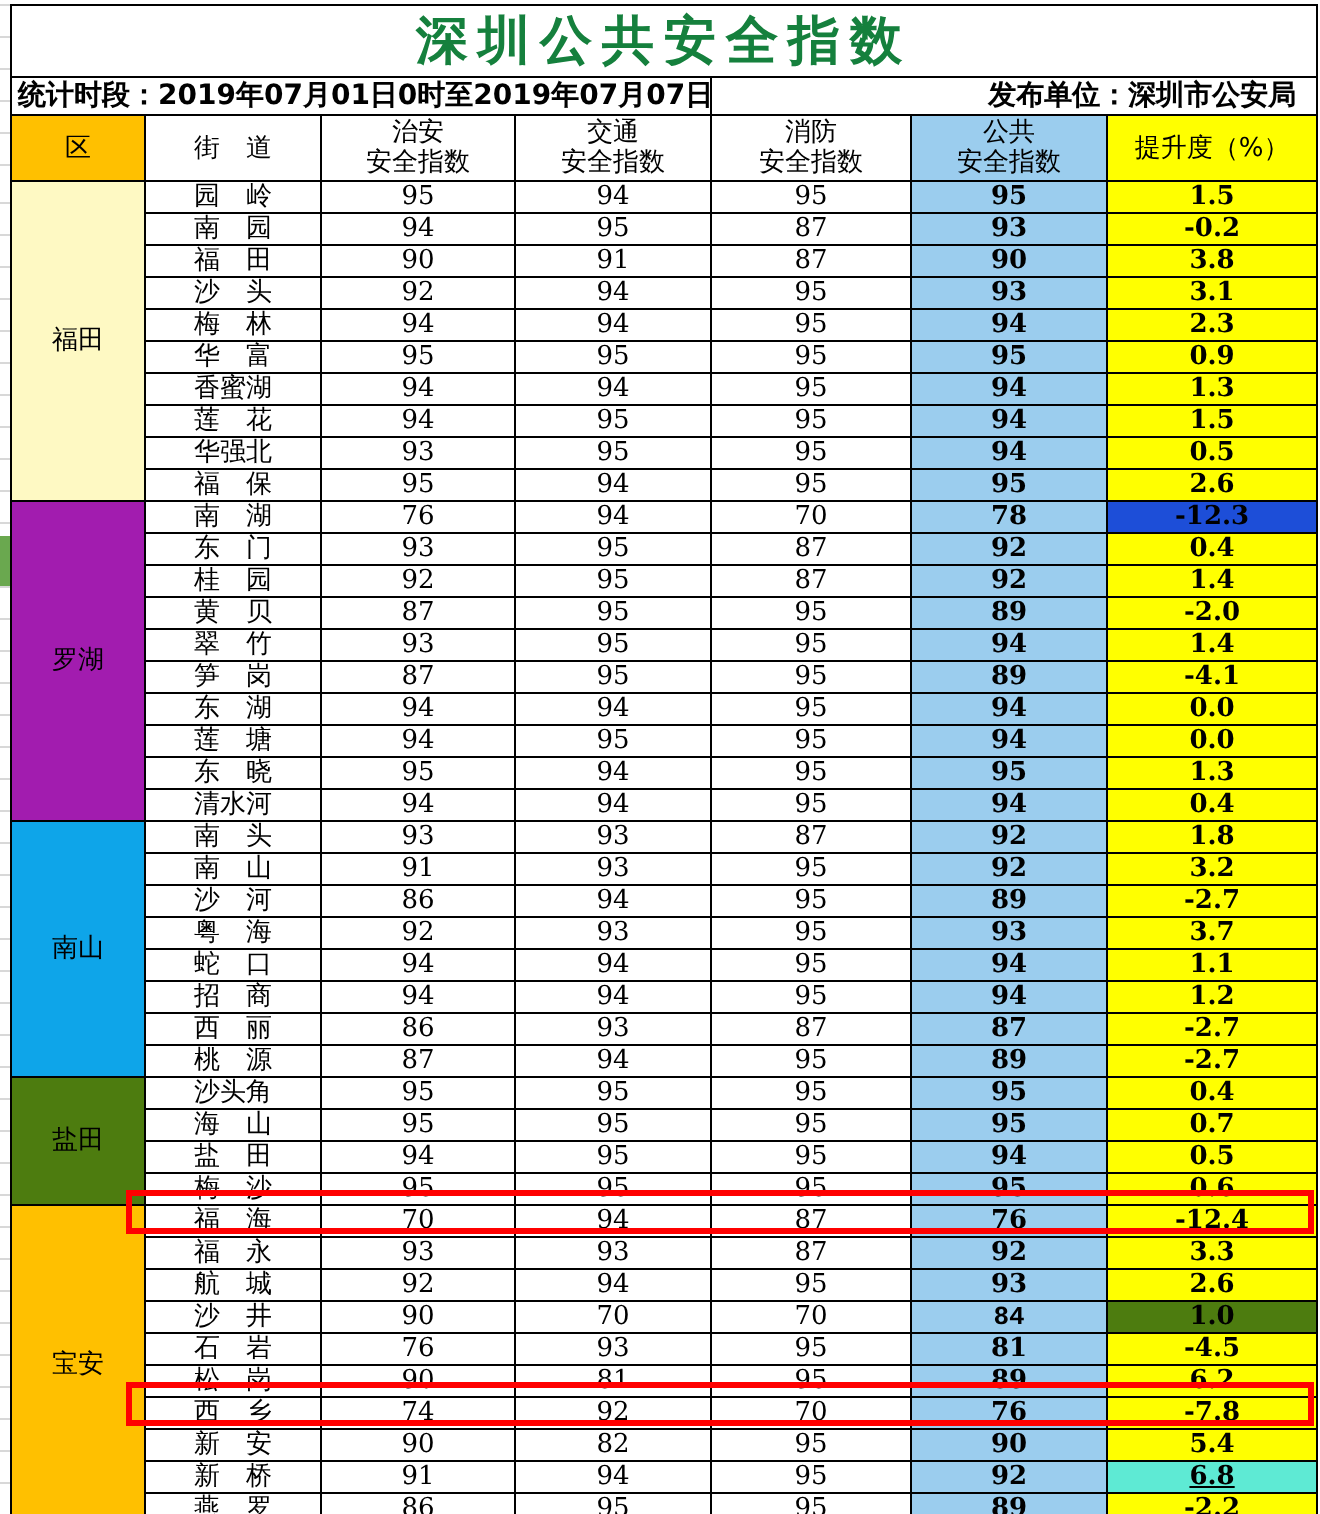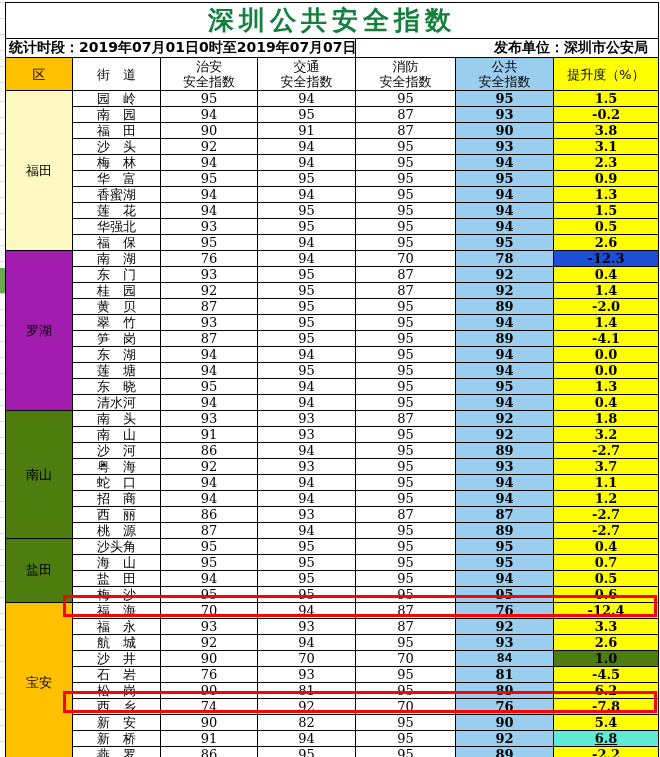--- a/index.html
+++ b/index.html
@@ -244,21 +244,21 @@
         </tr>
         <tr>
           <td class="street-cell">清水河</td>
           <td class="num">94</td>
           <td class="num">94</td>
           <td class="num">95</td>
           <td class="num public-cell" style="background: rgb(155, 205, 238);">94</td>
           <td class="num improve-cell" style="background: rgb(255, 255, 0);">0.4</td>
         </tr>
         <tr>
-          <td class="district-cell" rowspan="8" style="background: #4d7c0f;">南山</td>
+          <td class="district-cell" rowspan="8" style="background: #0ea5e9;">南山</td>
           <td class="street-cell">南　头</td>
           <td class="num">93</td>
           <td class="num">93</td>
           <td class="num">87</td>
           <td class="num public-cell" style="background: rgb(155, 205, 238);">92</td>
           <td class="num improve-cell" style="background: rgb(255, 255, 0);">1.8</td>
         </tr>
         <tr>
           <td class="street-cell">南　山</td>
           <td class="num">91</td>

